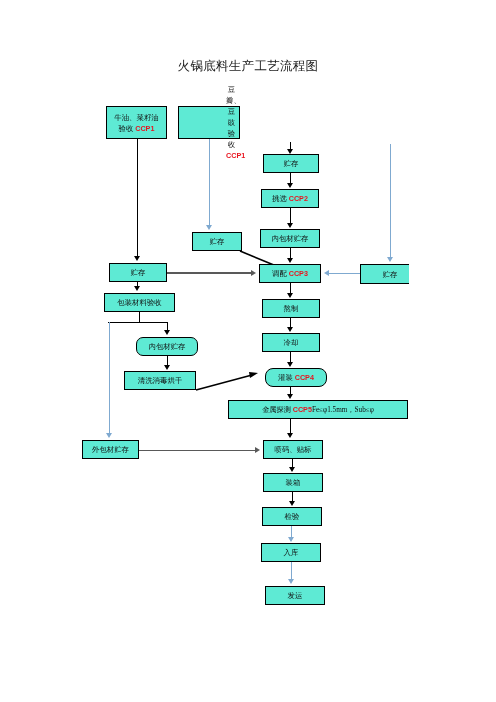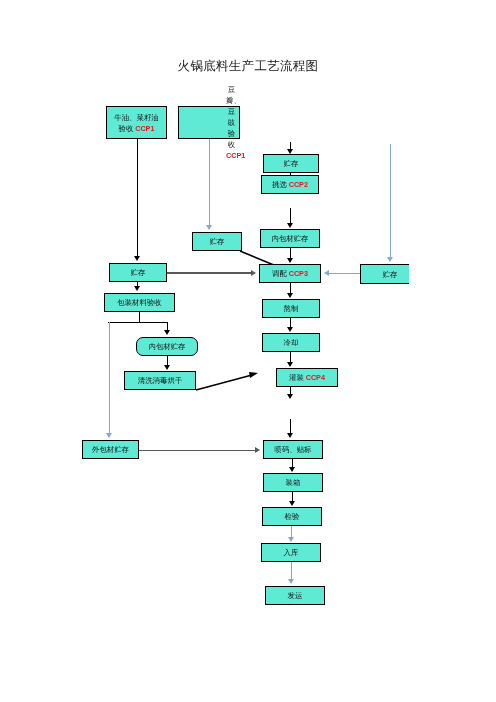--- a/index.html
+++ b/index.html
@@ -92,44 +92,47 @@
   <div class="node" style="left:178px; top:106px; width:62px; height:33px;padding-left:47px;">
     <span class="inner">豆瓣、豆豉验收<br><span class="ccp">CCP1</span></span>
   </div>
 
 
 
   <div class="node" style="left:263px; top:154px; width:56px; height:19px;">
     <span class="inner">贮存</span>
   </div>
 
-  <div class="node" style="left:261px; top:175px; width:58px; height:19px;">
+  <div class="node" style="left:261px; top:189px; width:58px; height:19px;">
     <span class="inner">挑选 <span class="ccp">CCP2</span></span>
   </div>
 
   <div class="node" style="left:260px; top:229px; width:60px; height:19px;">
     <span class="inner">内包材贮存</span>
   </div>
 
   <div class="node" style="left:259px; top:264px; width:62px; height:19px;">
     <span class="inner">调配 <span class="ccp">CCP3</span></span>
   </div>
 
   <div class="node" style="left:262px; top:299px; width:58px; height:19px;">
     <span class="inner">熬制</span>
   </div>
 
   <div class="node" style="left:262px; top:333px; width:58px; height:19px;">
     <span class="inner">冷却</span>
   </div>
 
-  <div class="node" style="left:276px; top:368px; width:62px; height:19px;">
+  <div class="node" style="left:265px; top:368px; width:62px; height:19px;border-radius:8px;">
     <span class="inner">灌装 <span class="ccp">CCP4</span></span>
   </div>
 
+  <div class="node metal" style="left:228px; top:400px; width:180px; height:19px;">
+    <span class="inner">金属探测 <span class="ccp">CCP5</span>Fe≤φ1.5mm，Sub≤φ</span>
+  </div>
 
   <div class="node" style="left:263px; top:440px; width:60px; height:19px;">
     <span class="inner">喷码、贴标</span>
   </div>
 
   <div class="node" style="left:263px; top:473px; width:60px; height:19px;">
     <span class="inner">装箱</span>
   </div>
 
   <div class="node" style="left:262px; top:507px; width:60px; height:19px;">

